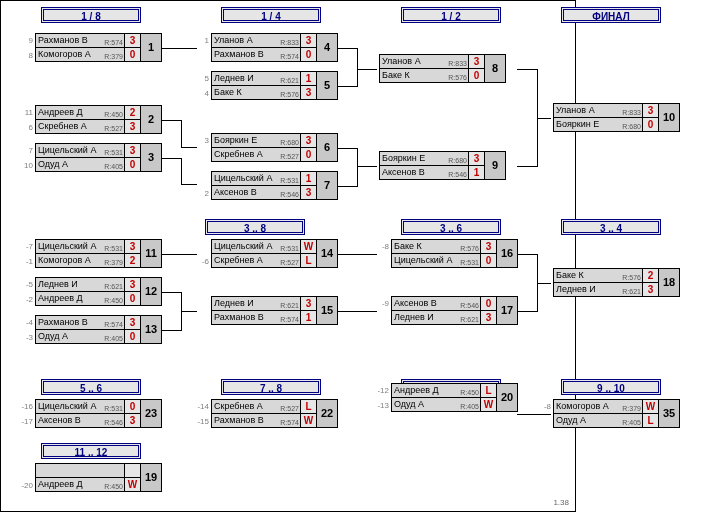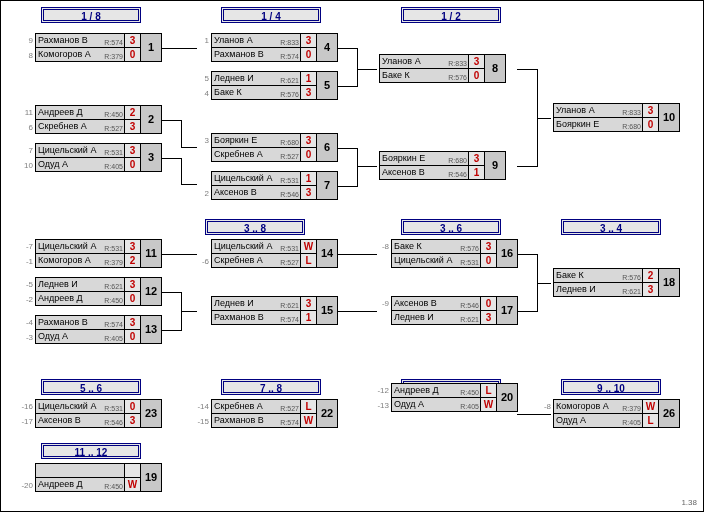--- a/index.html
+++ b/index.html
@@ -1,16 +1,16 @@
 <!DOCTYPE html>
 <html><head>
 <meta charset="utf-8">
 <style>
   html,body{margin:0;padding:0;background:#fff;font-family:Verdana,Arial,sans-serif;font-size:9px;color:#000}
-  .stage{position:relative;width:704px;height:512px;border:1px solid #000;box-sizing:border-box}
+  .stage{position:relative;width:576px;height:512px;border:1px solid #000;box-sizing:border-box}
   .hdr{position:absolute;width:100px;height:16px;border:3px double #000080;background:#e6e6e6;text-align:center;line-height:14px;font-size:10px;color:#000080;font-weight:bold;box-sizing:border-box}
   .match{position:absolute;width:150px;height:30px;box-sizing:border-box}
   .seed{position:absolute;left:-14px;width:12px;height:15px;line-height:15px;text-align:right;font-size:8px;color:#808080}
   .seed.t{top:0}.seed.b{top:15px}
   .cell{position:absolute;height:15px;border:1px solid #000;box-sizing:border-box;line-height:13px;padding:0 2px;overflow:hidden;white-space:nowrap}
   .nm{left:0;width:90px;background:#d8d8d8;font-size:9px}
   .nm.t{top:0}.nm.b{top:14px}
   .rt{position:absolute;right:1px;top:2px;font-size:7px;color:#555}
   .sc{left:89px;width:17px;background:#e6e6e6;text-align:center;font-weight:bold;color:#c00000;font-size:10px}
   .sc.t{top:0}.sc.b{top:14px}
@@ -18,20 +18,21 @@
   .conn{position:absolute;background:#000}
   .ver{font-size:8px;color:#666}
 </style>
 </head>
 <body>
 <div class="stage">
 
 <div class="hdr" style="left:40px;top:6px">1 / 8</div>
 <div class="hdr" style="left:220px;top:6px">1 / 4</div>
 <div class="hdr" style="left:400px;top:6px">1 / 2</div>
+<div class="hdr" style="left:560px;top:6px">ФИНАЛ</div>
 <div class="hdr" style="left:204px;top:218px">3 .. 8</div>
 <div class="hdr" style="left:400px;top:218px">3 .. 6</div>
 <div class="hdr" style="left:560px;top:218px">3 .. 4</div>
 <div class="hdr" style="left:40px;top:378px">5 .. 6</div>
 <div class="hdr" style="left:220px;top:378px">7 .. 8</div>
 <div class="hdr" style="left:400px;top:378px">6 .. 12</div>
 <div class="hdr" style="left:560px;top:378px">9 .. 10</div>
 <div class="hdr" style="left:40px;top:442px">11 .. 12</div>
 
 <div class="conn" style="left:160px;top:47px;width:36px;height:1px"></div>
@@ -258,21 +259,21 @@
       <div class="cell sc t">L</div>
       <div class="cell sc b">W</div>
       <div class="num">20</div>
     </div>
 <div class="match" style="left:552px;top:398px">
       <div class="seed t">-8</div>
       <div class="cell nm t"><span>Комогоров А</span><span class="rt">R:379</span></div>
       <div class="cell nm b"><span>Одуд А</span><span class="rt">R:405</span></div>
       <div class="cell sc t">W</div>
       <div class="cell sc b">L</div>
-      <div class="num">26</div>
+      <div class="num">35</div>
     </div>
 
 <div class="match" style="left:34px;top:462px">
       <div class="seed b">-20</div>
       <div class="cell nm t"><span></span><span class="rt"></span></div>
       <div class="cell nm b"><span>Андреев Д</span><span class="rt">R:450</span></div>
       <div class="cell sc t"></div>
       <div class="cell sc b">W</div>
       <div class="num">19</div>
     </div>

